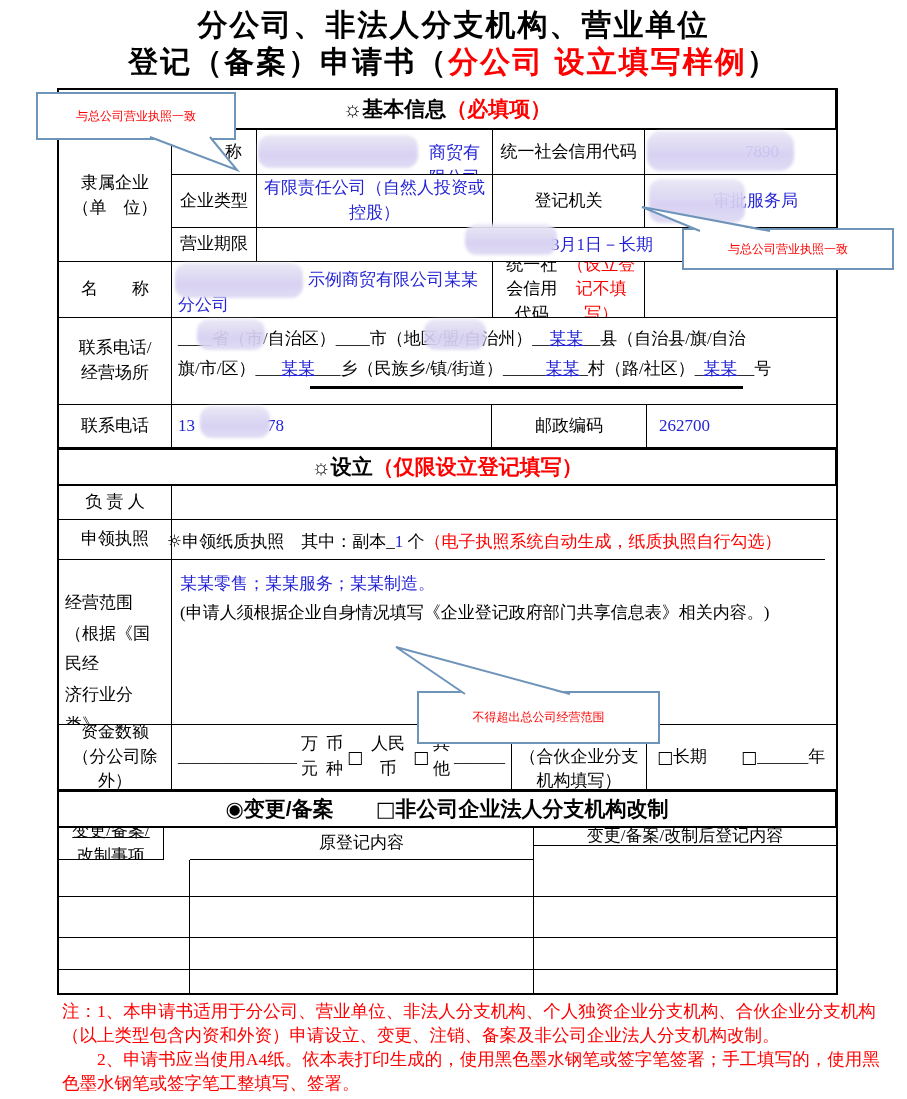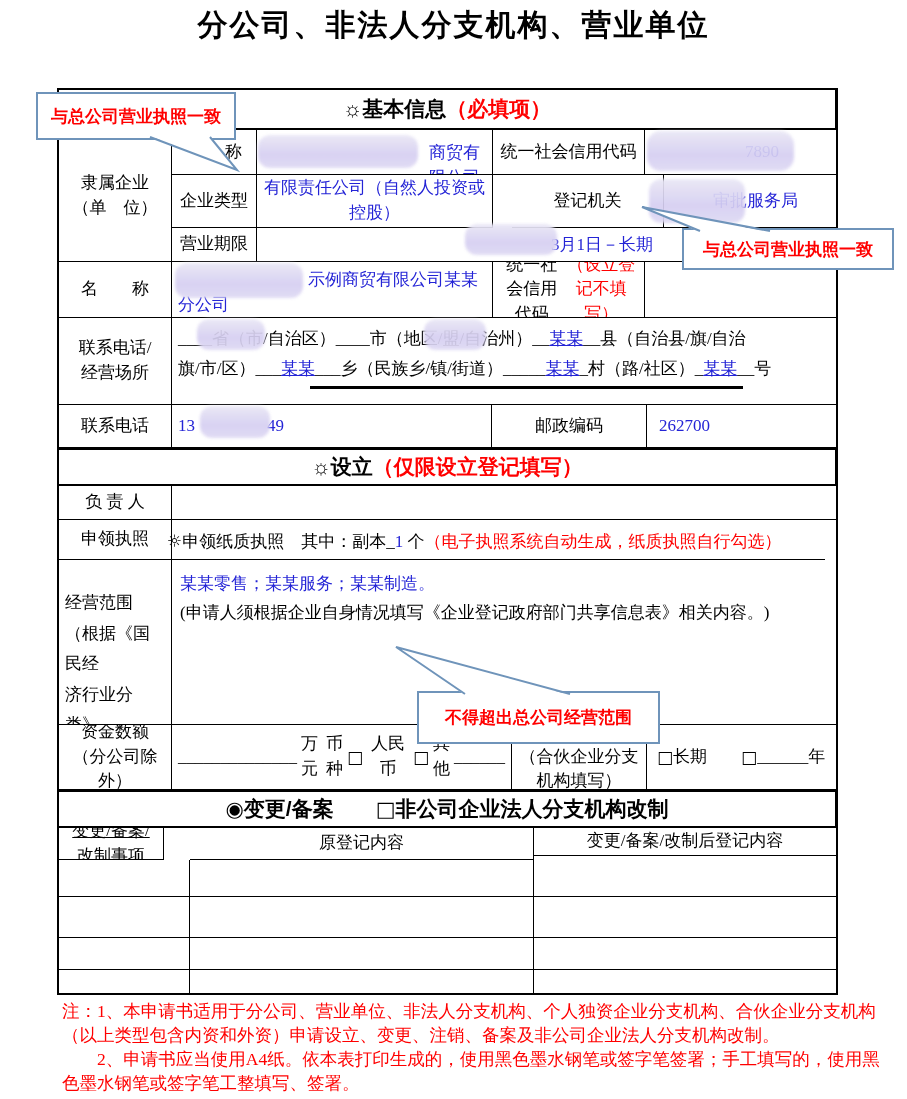--- a/index.html
+++ b/index.html
@@ -51,21 +51,21 @@
   #termValue{display:flex;align-items:center;justify-content:flex-start;padding-left:10px;}
   #scopeLabel{padding-top:28px;line-height:1.8;}
   
   .thead{display:flex;align-items:center;justify-content:center;text-align:center;}
   
   #note{position:absolute;left:62px;top:999px;width:845px;color:#ff0000;
         font-size:17.5px;line-height:1.38;white-space:pre-line;}
   
   .callout{position:absolute;background:#fff;border:2px solid #6f94ba;
            box-sizing:border-box;display:flex;align-items:center;justify-content:center;
-           color:#ff0000;font-weight:bold;font-size:17px;
+           color:#ff0000;font-weight:normal;font-size:12px;
            font-family:"Liberation Sans","DejaVu Sans",sans-serif;z-index:6;}
   #callout1{left:36px;top:92px;width:200px;height:48px;}
   #callout2{left:682px;top:228px;width:212px;height:42px;}
   #callout3{left:417px;top:691px;width:243px;height:53px;}
   
   .blurpatch{position:absolute;background:linear-gradient(180deg,#e9e7f5,#d5cef1 60%,#ded9f3);
              border-radius:12px;filter:blur(1.5px);opacity:.92;z-index:3;}
   #blur1{left:258px;top:135px;width:160px;height:33px;}
   #blur2{left:647px;top:131px;width:147px;height:40px;border-radius:14px;}
   #blur3{left:649px;top:179px;width:96px;height:44px;}
@@ -78,57 +78,58 @@
   #addrLine{position:absolute;left:310px;top:386px;width:433px;height:3px;background:#000;z-index:2;}
   
   #tails{position:absolute;left:0;top:0;width:907px;height:1099px;z-index:7;pointer-events:none;}
 </style>
 </head>
 <body>
 
 <div id="page">
 
   <div id="title1">分公司、非法人分支机构、营业单位</div>
+  <div id="title2"><span>登记（备案）申请书（</span><span class="seg-red">分公司 设立填写样例</span><span>）</span></div>
 
   <div id="form">
 
     <div class="cell hdr" style="left:0;top:0;width:777px;height:40px;">
       <span>☼</span><span>基本信息</span><span class="red">（必填项）</span>
     </div>
 
     <div class="cell ctr" style="left:0;top:40px;width:113px;height:132px;">隶属企业
 （单　位）</div>
 
     <div class="cell" id="r1label" style="left:113px;top:40px;width:85px;height:45px;">称</div>
     <div class="cell" id="r1value" style="left:198px;top:40px;width:236px;height:45px;"><span class="seg-blue">商贸有限公司</span></div>
     <div class="cell ctr" style="left:434px;top:40px;width:152px;height:45px;">统一社会信用代码</div>
     <div class="cell noR blue" id="r1codeValue" style="left:586px;top:40px;width:191px;height:45px;">7890</div>
 
     <div class="cell ctr" style="left:113px;top:85px;width:85px;height:53px;">企业类型</div>
     <div class="cell" id="r2value" style="left:198px;top:85px;width:236px;height:53px;">有限责任公司（自然人投资或
 控股）</div>
-    <div class="cell ctr" style="left:453px;top:85px;width:152px;height:53px;">登记机关</div>
+    <div class="cell ctr" style="left:434px;top:85px;width:152px;height:53px;">登记机关</div>
     <div class="cell noR" id="r2orgValue" style="left:586px;top:85px;width:191px;height:53px;">审批服务局</div>
 
     <div class="cell ctr" style="left:113px;top:138px;width:85px;height:34px;">营业期限</div>
     <div class="cell noR" id="r3value" style="left:198px;top:138px;width:579px;height:34px;">3月1日－长期</div>
 
     <div class="cell ctr" style="left:0;top:172px;width:113px;height:56px;">名　　称</div>
     <div class="cell" id="r4value" style="left:113px;top:172px;width:321px;height:56px;"><span class="seg-gap-xl"></span><span class="seg-blue">示例商贸有限公司某某分公司</span></div>
     <div class="cell ctr" style="left:434px;top:172px;width:152px;height:56px;"><span>统一社会信用代码
 </span><span class="seg-red">（设立登记不填写）</span></div>
     <div class="cell noR" style="left:586px;top:172px;width:191px;height:56px;"></div>
 
     <div class="cell ctr" style="left:0;top:228px;width:113px;height:87px;">联系电话/
 经营场所</div>
     <div class="cell noR" id="r5value" style="left:113px;top:228px;width:664px;height:87px;"><span>____省（市/自治区）____市（地区/盟/自治州）__</span><span class="seg-blue-u">某某</span><span>__县（自治县/旗/自治
 旗/市/区）___</span><span class="seg-blue-u">某某</span><span>___乡（民族乡/镇/街道）_____</span><span class="seg-blue-u">某某</span><span>_村（路/社区）_</span><span class="seg-blue-u">某某</span><span>__号</span></div>
 
     <div class="cell ctr" style="left:0;top:315px;width:113px;height:43px;">联系电话</div>
-    <div class="cell" id="r6phone" style="left:113px;top:315px;width:320px;height:43px;"><span class="seg-blue">13</span><span class="seg-gap"></span><span class="seg-blue">49</span></div>
+    <div class="cell" id="r6phone" style="left:113px;top:315px;width:320px;height:43px;"><span class="seg-blue">13</span><span class="seg-gap"></span><span class="seg-blue">78</span></div>
     <div class="cell ctr" style="left:433px;top:315px;width:155px;height:43px;">邮政编码</div>
     <div class="cell noR" id="r6zipValue" style="left:588px;top:315px;width:189px;height:43px;">262700</div>
 
     <div class="cell hdr thick-top" style="left:0;top:358px;width:777px;height:38px;">
       <span>☼</span><span>设立</span><span class="red">（仅限设立登记填写）</span>
     </div>
 
     <div class="cell ctr" style="left:0;top:396px;width:113px;height:34px;">负 责 人</div>
     <div class="cell noR" style="left:113px;top:396px;width:664px;height:34px;"></div>
 
@@ -149,21 +150,21 @@
 </span><span>币种 </span><span class="seg-icon">□</span><span>人民币　</span><span class="seg-icon">□</span><span>其他 </span><span>______</span></div>
     <div class="cell ctr" style="left:453px;top:635px;width:135px;height:65px;font-family:Liberation Serif, serif;">经营期限
 （合伙企业分支
 机构填写）</div>
     <div class="cell noR" id="termValue" style="left:588px;top:635px;width:189px;height:65px;"><span class="seg-icon">□</span><span>长期　　</span><span class="seg-icon">□</span><span>______</span><span>年</span></div>
 
     <div class="cell hdr thick-top" style="left:0;top:700px;width:777px;height:38px;"><span class="seg-icon">◉</span><span>变更/备案</span><span>　　</span><span class="seg-icon">□</span><span>非公司企业法人分支机构改制</span></div>
 
     <div class="cell thead" style="left:0;top:738px;width:105px;height:32px;text-decoration:underline;">变更/备案/改制事项</div>
     <div class="cell thead" style="left:131px;top:738px;width:344px;height:32px;">原登记内容</div>
-    <div class="cell thead noR" style="left:475px;top:738px;width:302px;height:28px;">变更/备案/改制后登记内容</div>
+    <div class="cell thead noR" style="left:475px;top:738px;width:302px;height:18px;">变更/备案/改制后登记内容</div>
 
     <div class="cell" style="left:0;top:770px;width:131px;height:37px;"></div>
     <div class="cell" style="left:131px;top:770px;width:344px;height:37px;"></div>
     <div class="cell noR" style="left:475px;top:770px;width:302px;height:37px;"></div>
 
     <div class="cell" style="left:0;top:807px;width:131px;height:41px;"></div>
     <div class="cell" style="left:131px;top:807px;width:344px;height:41px;"></div>
     <div class="cell noR" style="left:475px;top:807px;width:302px;height:41px;"></div>
 
     <div class="cell" style="left:0;top:848px;width:131px;height:32px;"></div>

